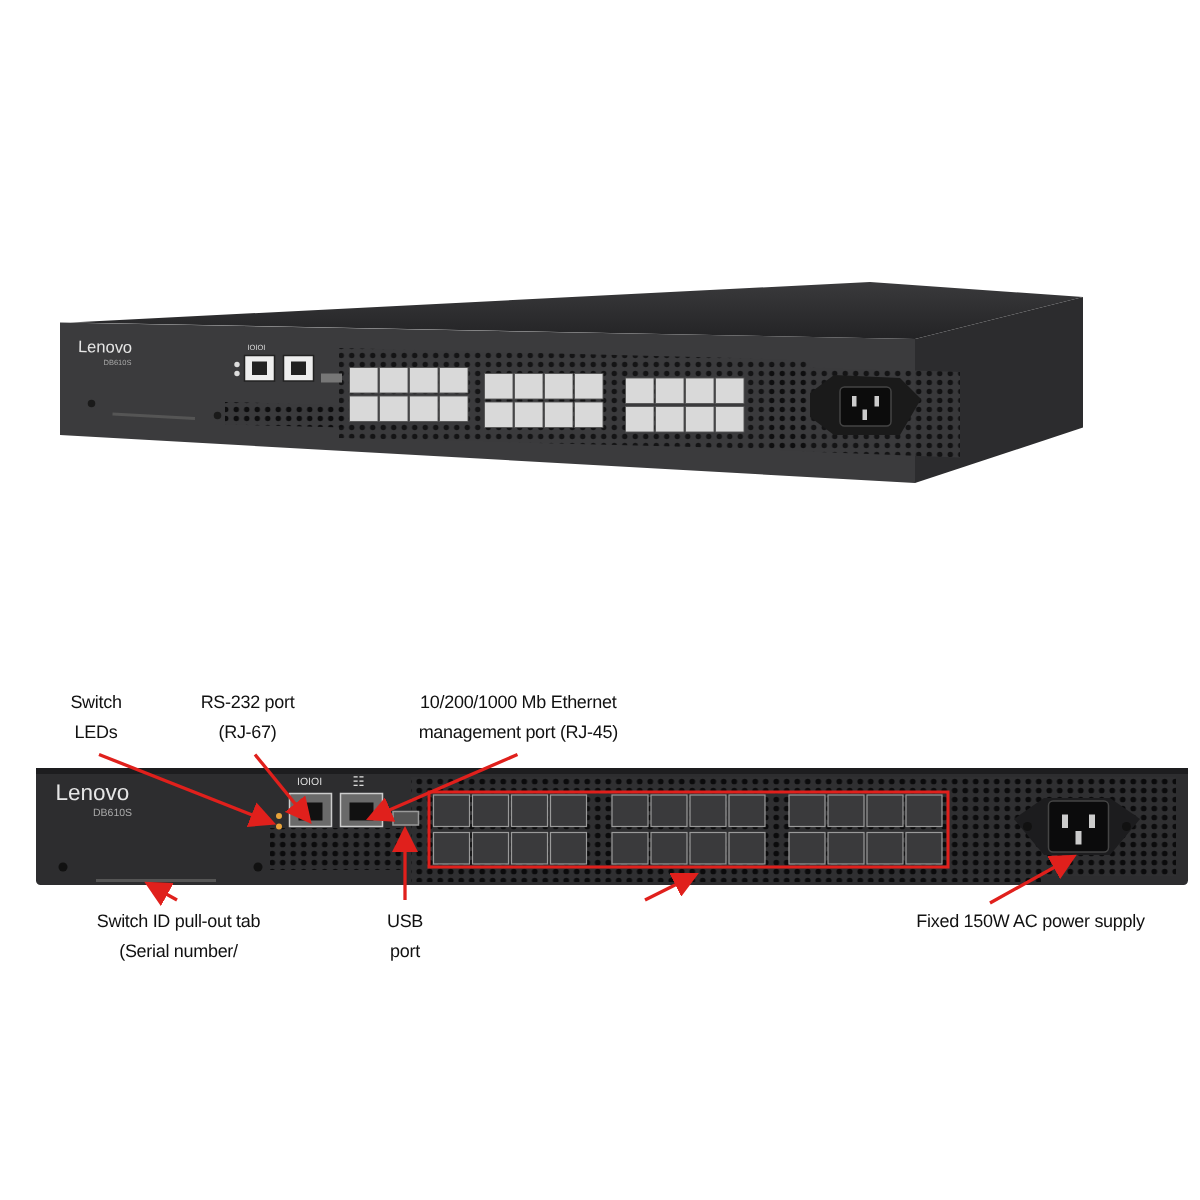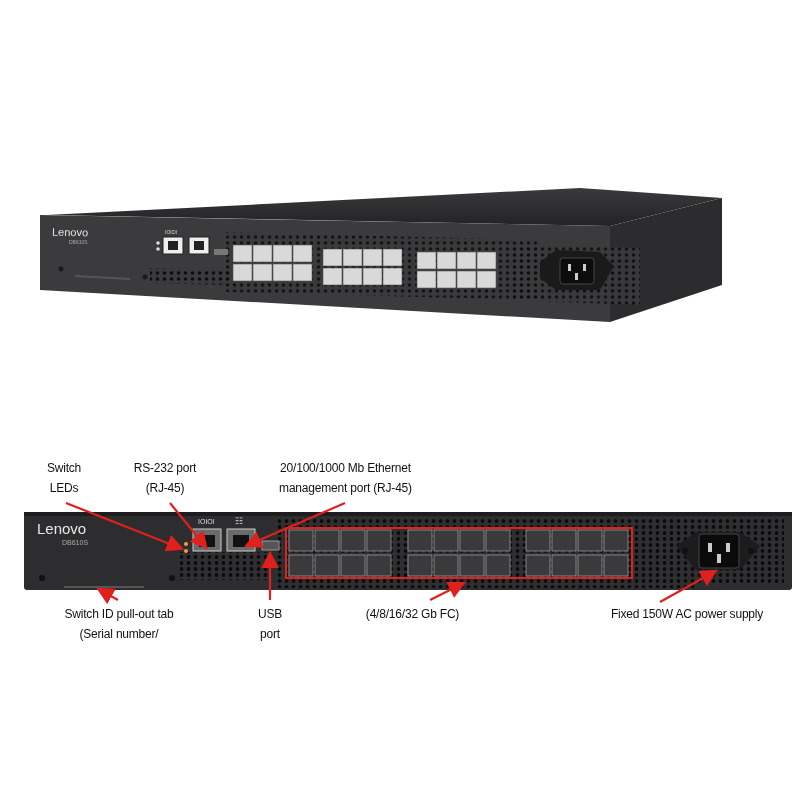--- a/index.html
+++ b/index.html
@@ -179,32 +179,31 @@
     <line x1="660" y1="602" x2="714" y2="572"></line>
   </g>
 </svg>
 
 <div class="label" style="left:36px;top:458px;width:56px;">
   <div>Switch</div>
   <div>LEDs</div>
 </div>
 <div class="label" style="left:115px;top:458px;width:100px;">
   <div>RS-232 port</div>
-  <div>(RJ-45)</div>
+  <div>(RJ-67)</div>
 </div>
 <div class="label" style="left:238px;top:458px;width:215px;">
-  <div>20/100/1000 Mb Ethernet</div>
+  <div>10/200/1000 Mb Ethernet</div>
   <div>management port (RJ-45)</div>
 </div>
 <div class="label" style="left:34px;top:604px;width:170px;">
   <div>Switch ID pull-out tab</div>
   <div>(Serial number/</div>
 </div>
 <div class="label" style="left:245px;top:604px;width:50px;">
   <div>USB</div>
   <div>port</div>
 </div>
 <div class="label" style="left:335px;top:604px;width:155px;">
-  <div>(4/8/16/32 Gb FC)</div>
 </div>
 <div class="label" style="left:556px;top:604px;width:262px;">
   <div>Fixed 150W AC power supply</div>
 </div>
 
 </body></html>

